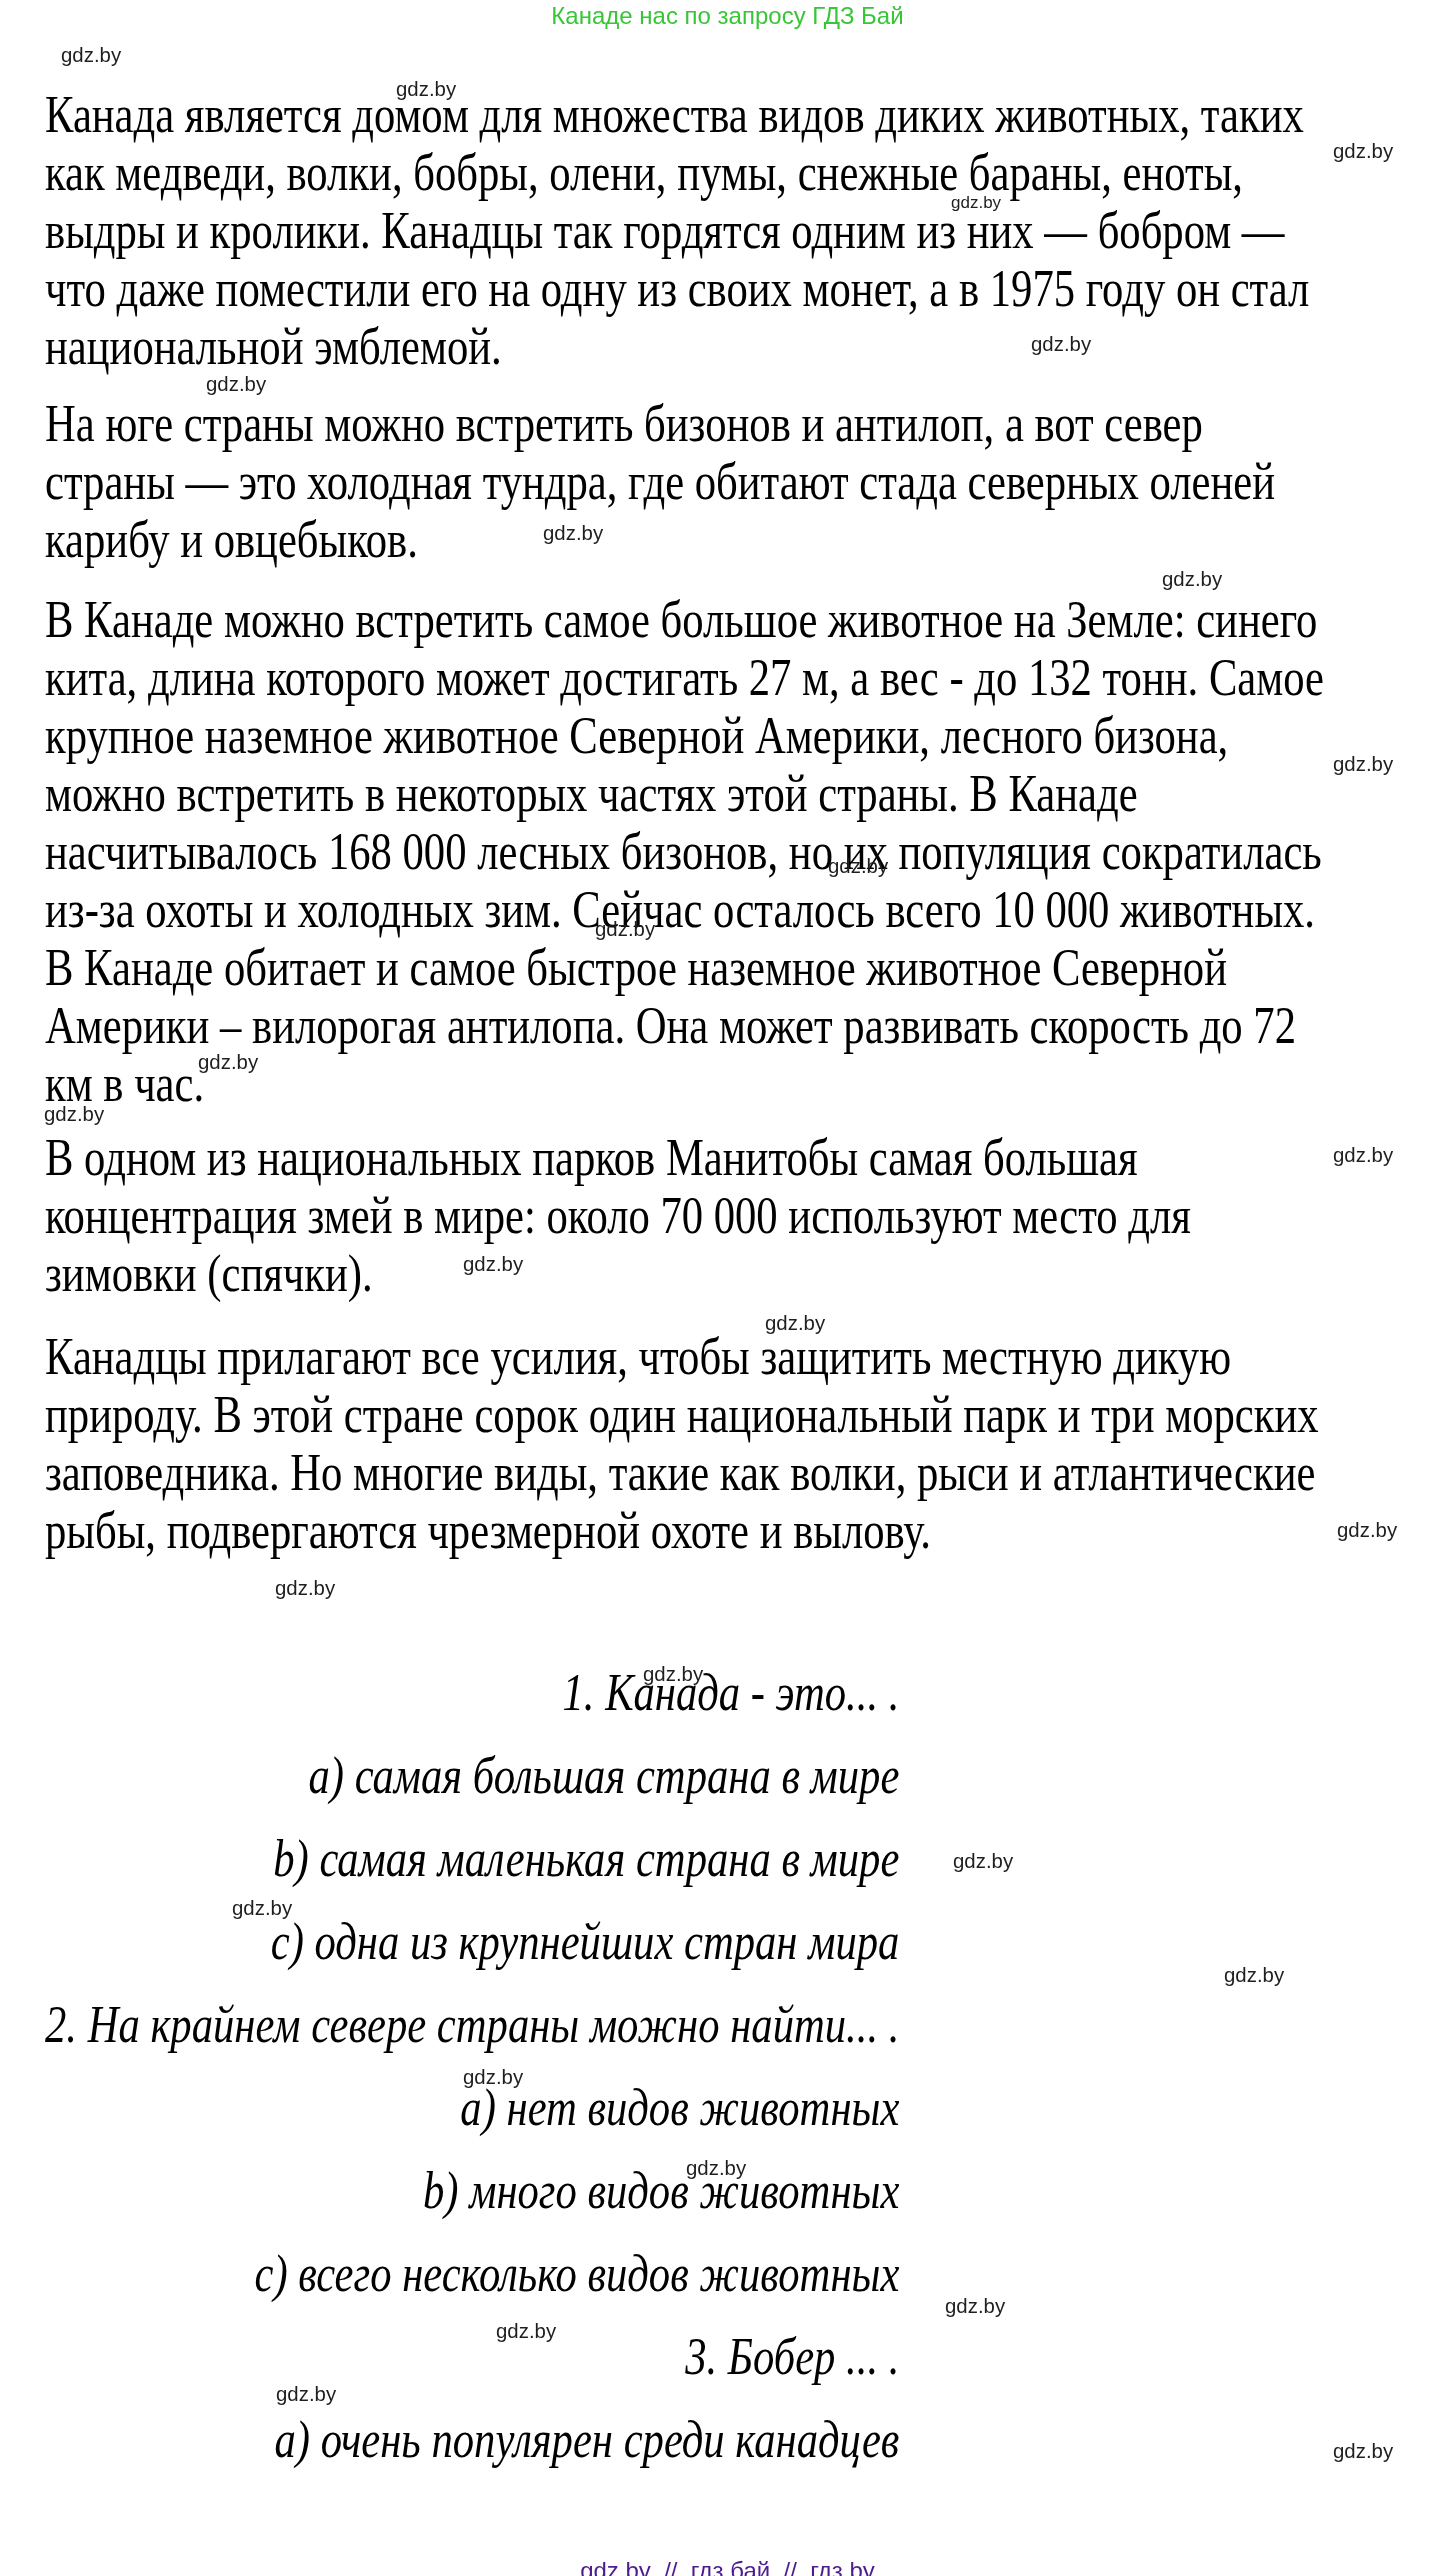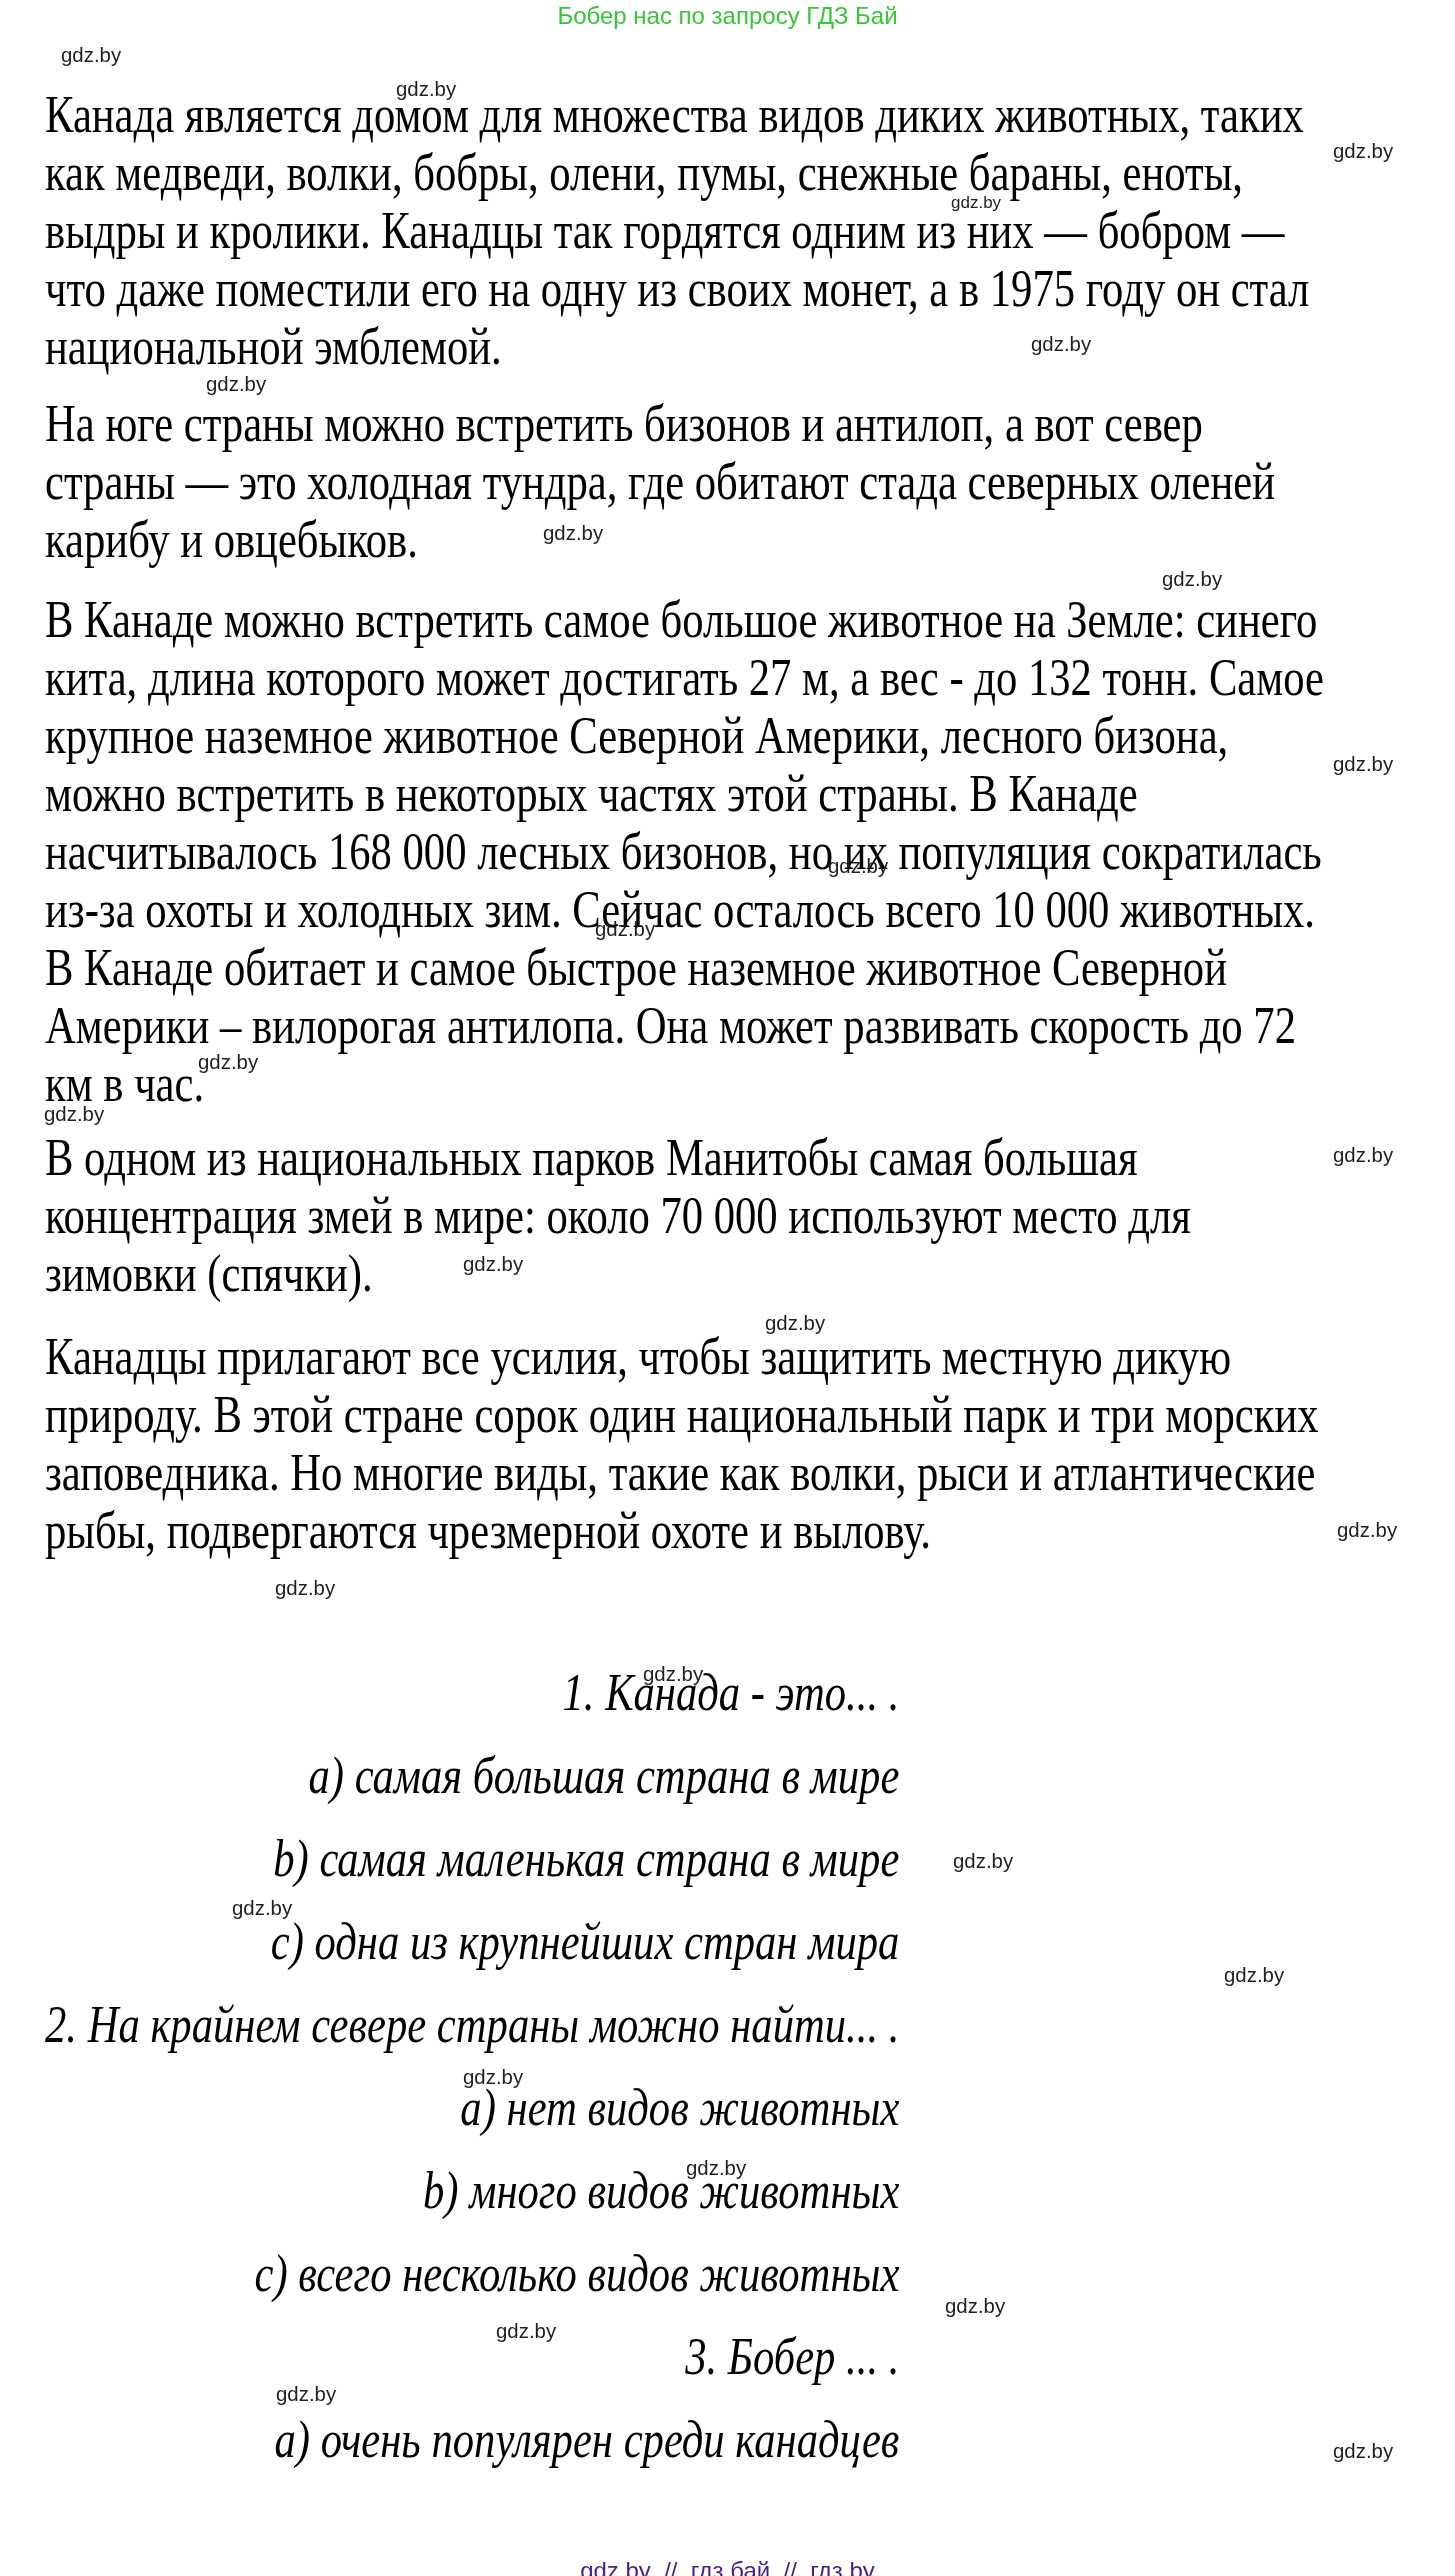--- a/index.html
+++ b/index.html
@@ -52,21 +52,21 @@
     text-align: center;
     font-family: "Liberation Sans", sans-serif;
     font-size: 24px;
     white-space: pre;
     margin-top: 16px;
   }
 </style>
 </head>
 <body>
 
-<div class="promo" style="color: rgb(54, 198, 54);">Бобер нас по запросу ГДЗ Бай</div>
+<div class="promo" style="color: rgb(54, 198, 54);">Канаде нас по запросу ГДЗ Бай</div>
 
 <div>
   <div class="para p1">Канада является домом для множества видов диких животных, таких
 как медведи, волки, бобры, олени, пумы, снежные бараны, еноты,
 выдры и кролики. Канадцы так гордятся одним из них — бобром —
 что даже поместили его на одну из своих монет, а в 1975 году он стал
 национальной эмблемой.</div>
   <div class="para p2">На юге страны можно встретить бизонов и антилоп, а вот север
 страны — это холодная тундра, где обитают стада северных оленей
 карибу и овцебыков.</div>

